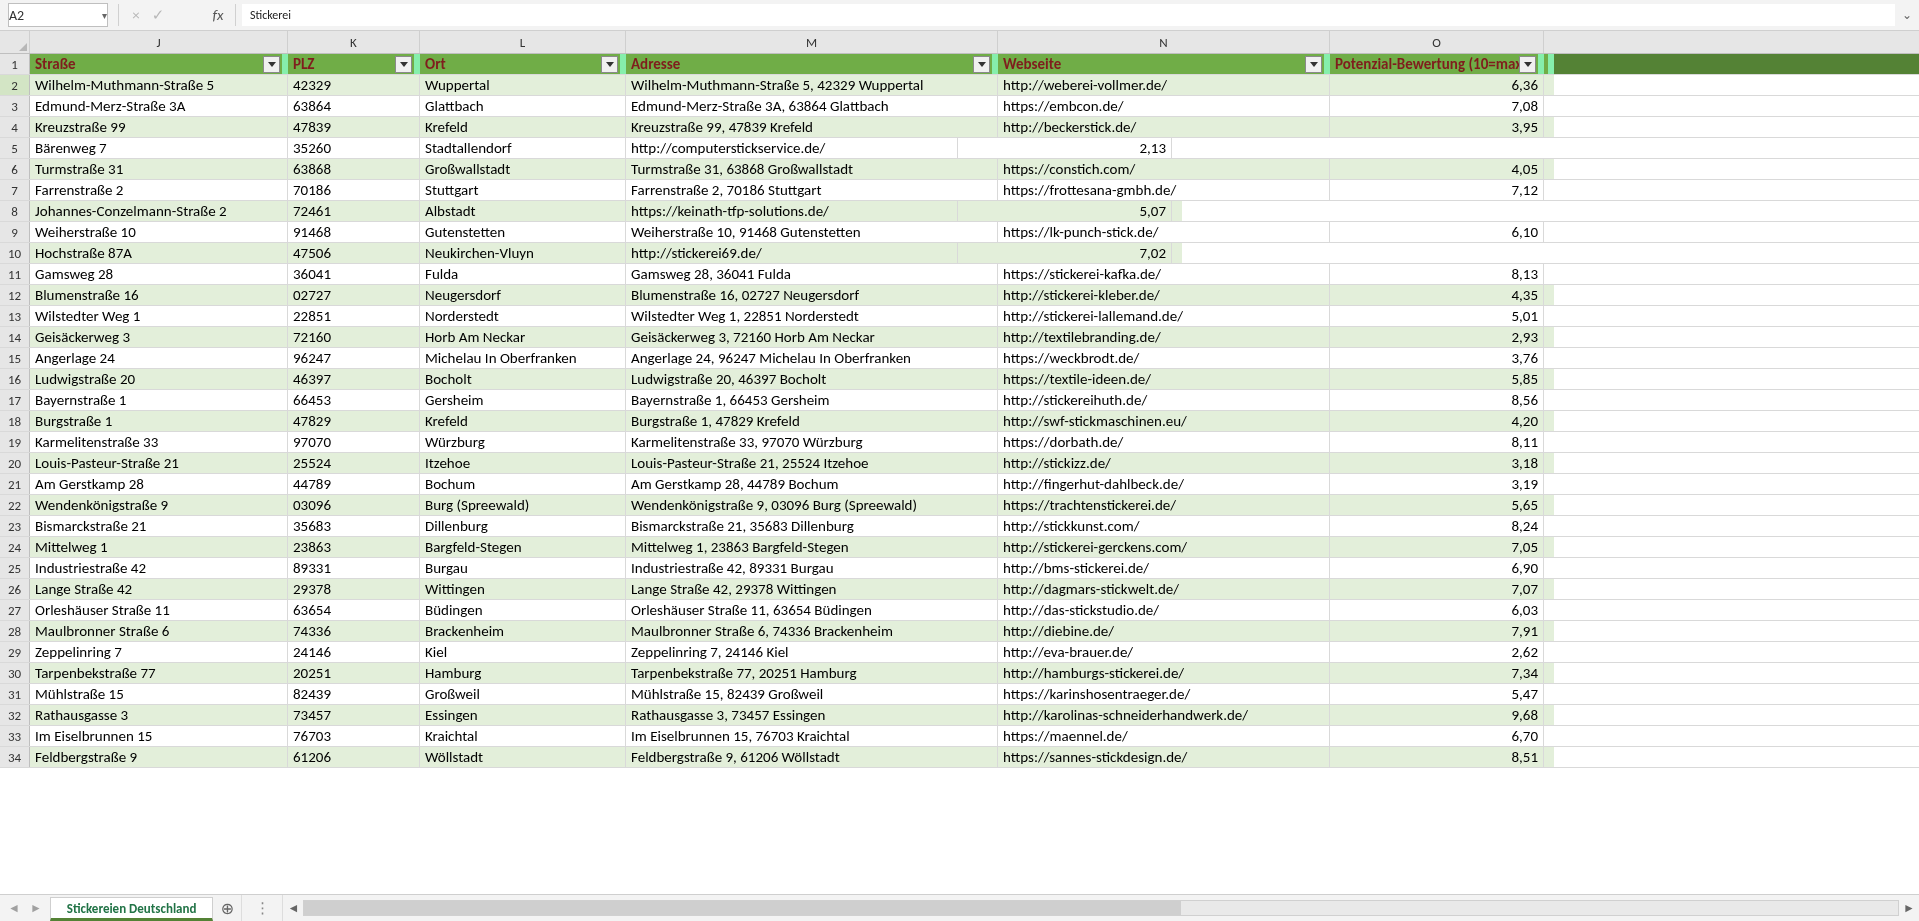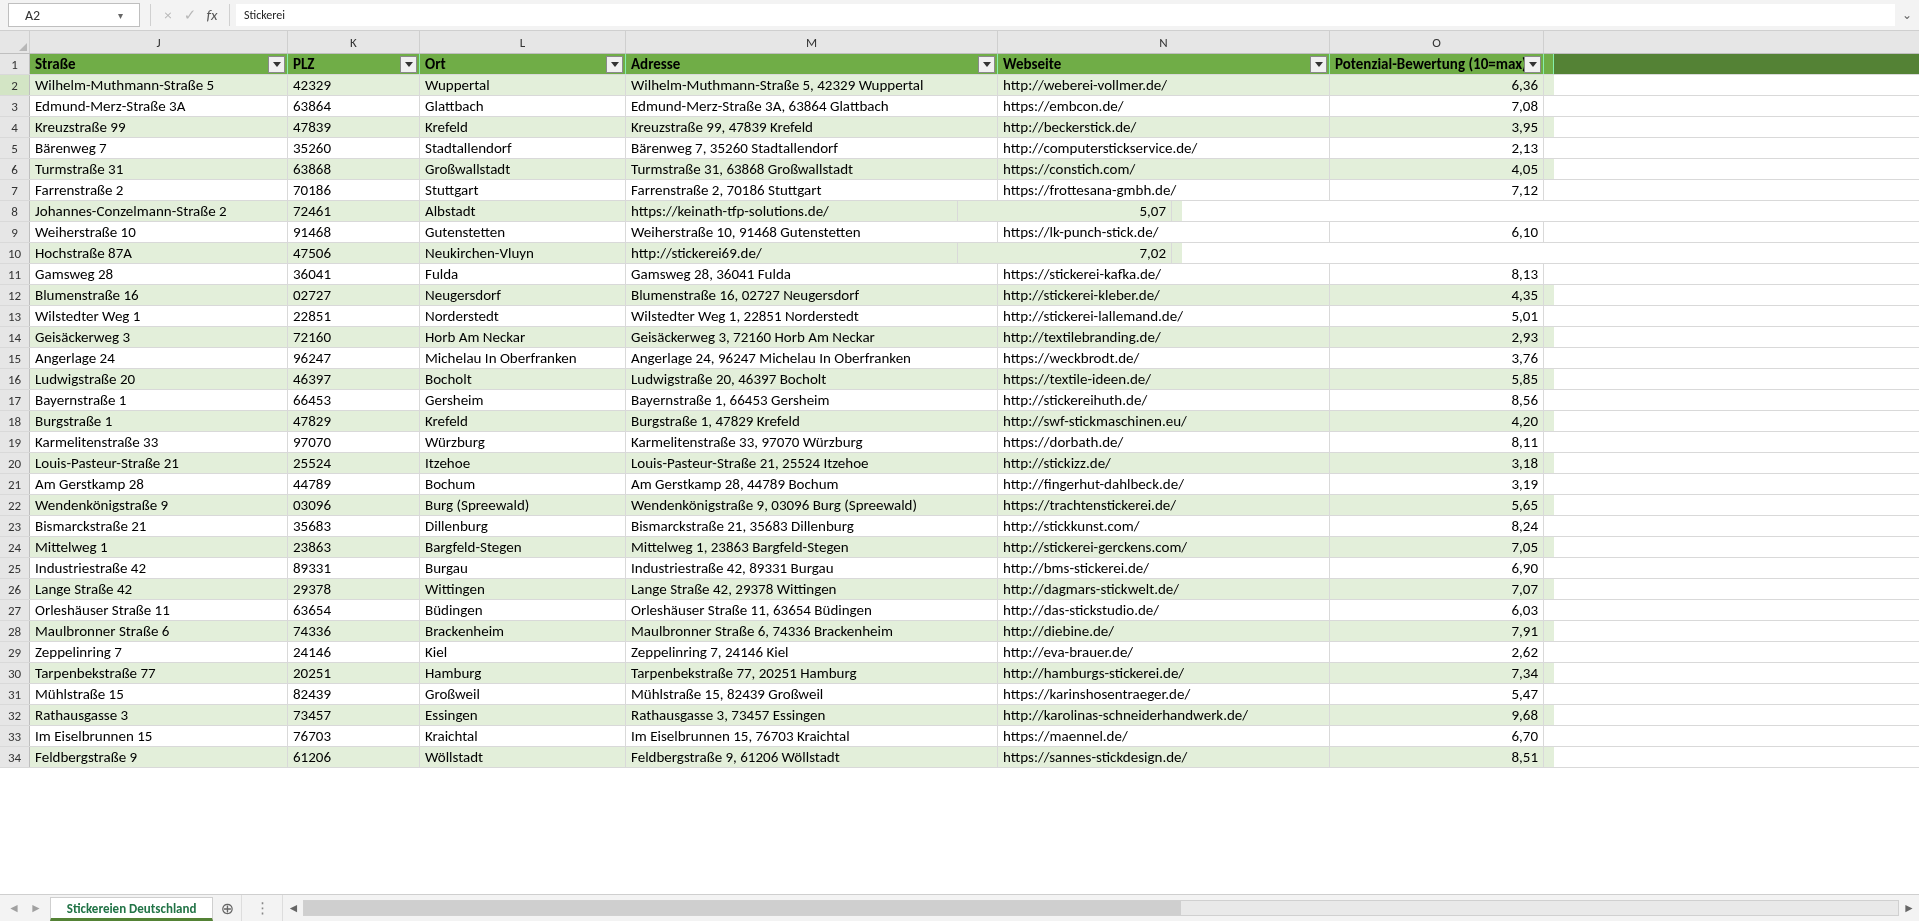--- a/index.html
+++ b/index.html
@@ -32,21 +32,21 @@
     color: #333;
   }
   .name-box {
     width: 98px;
     height: 22px;
     margin: 0 4px 0 8px;
     background: #fff;
     border: 1px solid #bfbfbf;
     display: flex;
     align-items: center;
-    padding: 0 16px;
+    padding: 0 0;
     position: relative;
   }
   .name-box .chev {
     margin-left: auto;
     color: #666;
     font-size: 10px;
   }
   .fb-sep {
     width: 1px;
     height: 22px;
@@ -56,20 +56,21 @@
   .fb-btn {
     width: 22px;
     text-align: center;
     color: #b7b7b7;
     font-size: 15px;
     cursor: default;
   }
   .fx-btn {
     font-style: italic;
     color: #555;
+    margin-left: 38px;
   }
   .formula-input {
     flex: 1;
     height: 22px;
     background: #fff;
     border: none;
     outline: none;
     padding: 0 8px;
     font-family: inherit;
     font-size: 12px;
@@ -166,24 +167,24 @@
     background: #e3efda;
   }
 
   
   .row.thead {
     background: #548235;
     border-bottom: 1px solid #d9d9d9;
   }
   .row.thead .cell {
     background: #70ad47;
-    color: #000000;
+    color: #7f1d1d;
     font-weight: bold;
     position: relative;
-    border-right: 1px solid #86efac;
+    border-right: 6px solid #86efac;
   }
   .filter-btn {
     position: absolute;
     right: 2px;
     top: 2px;
     width: 15px;
     height: 15px;
     background: #f0f0f0;
     border: 1px solid #8a8a8a;
     display: flex;
@@ -379,21 +380,20 @@
           <div class="cell c-M">Kreuzstraße 99, 47839 Krefeld</div>
           <div class="cell c-N">http://beckerstick.de/</div>
           <div class="cell c-O num">3,95</div>
           <div class="cell spacer"></div>
         </div>
         <div class="row">
           <div class="rownum">5</div>
           <div class="cell c-J">Bärenweg 7</div>
           <div class="cell c-K">35260</div>
           <div class="cell c-L">Stadtallendorf</div>
-          <div class="cell c-M">Bärenweg 7, 35260 Stadtallendorf</div>
           <div class="cell c-N">http://computerstickservice.de/</div>
           <div class="cell c-O num">2,13</div>
           <div class="cell spacer"></div>
         </div>
         <div class="row band">
           <div class="rownum">6</div>
           <div class="cell c-J">Turmstraße 31</div>
           <div class="cell c-K">63868</div>
           <div class="cell c-L">Großwallstadt</div>
           <div class="cell c-M">Turmstraße 31, 63868 Großwallstadt</div>

